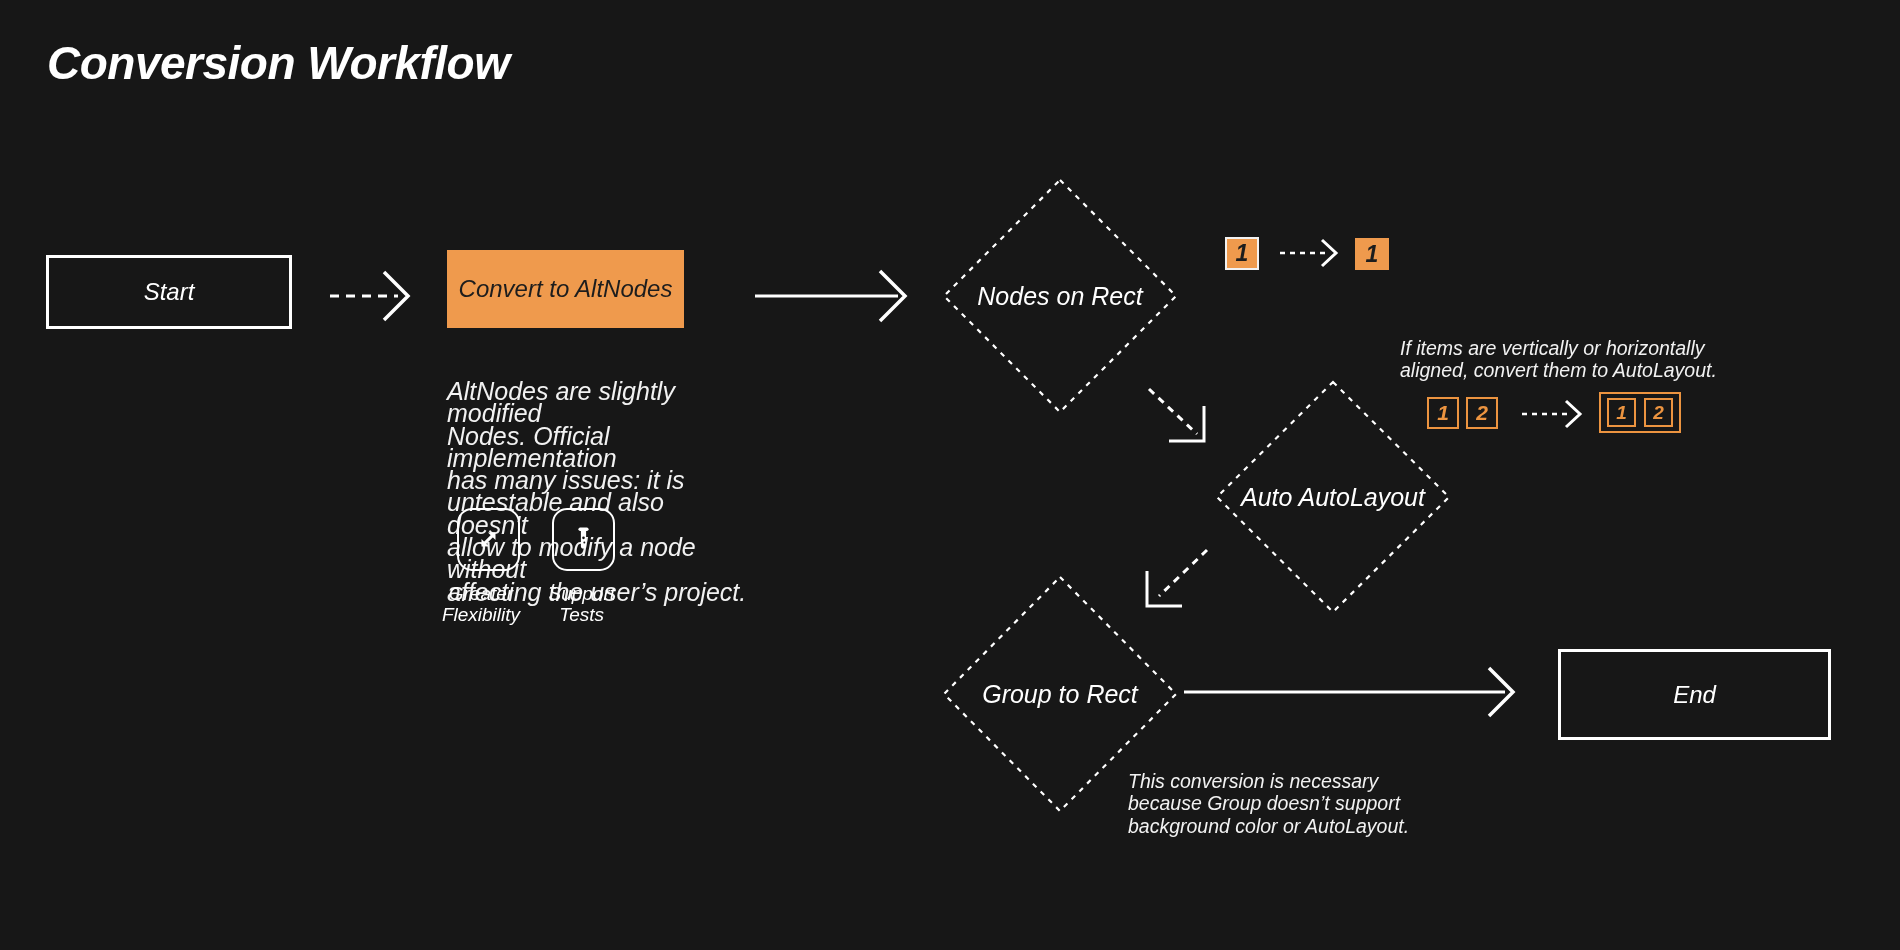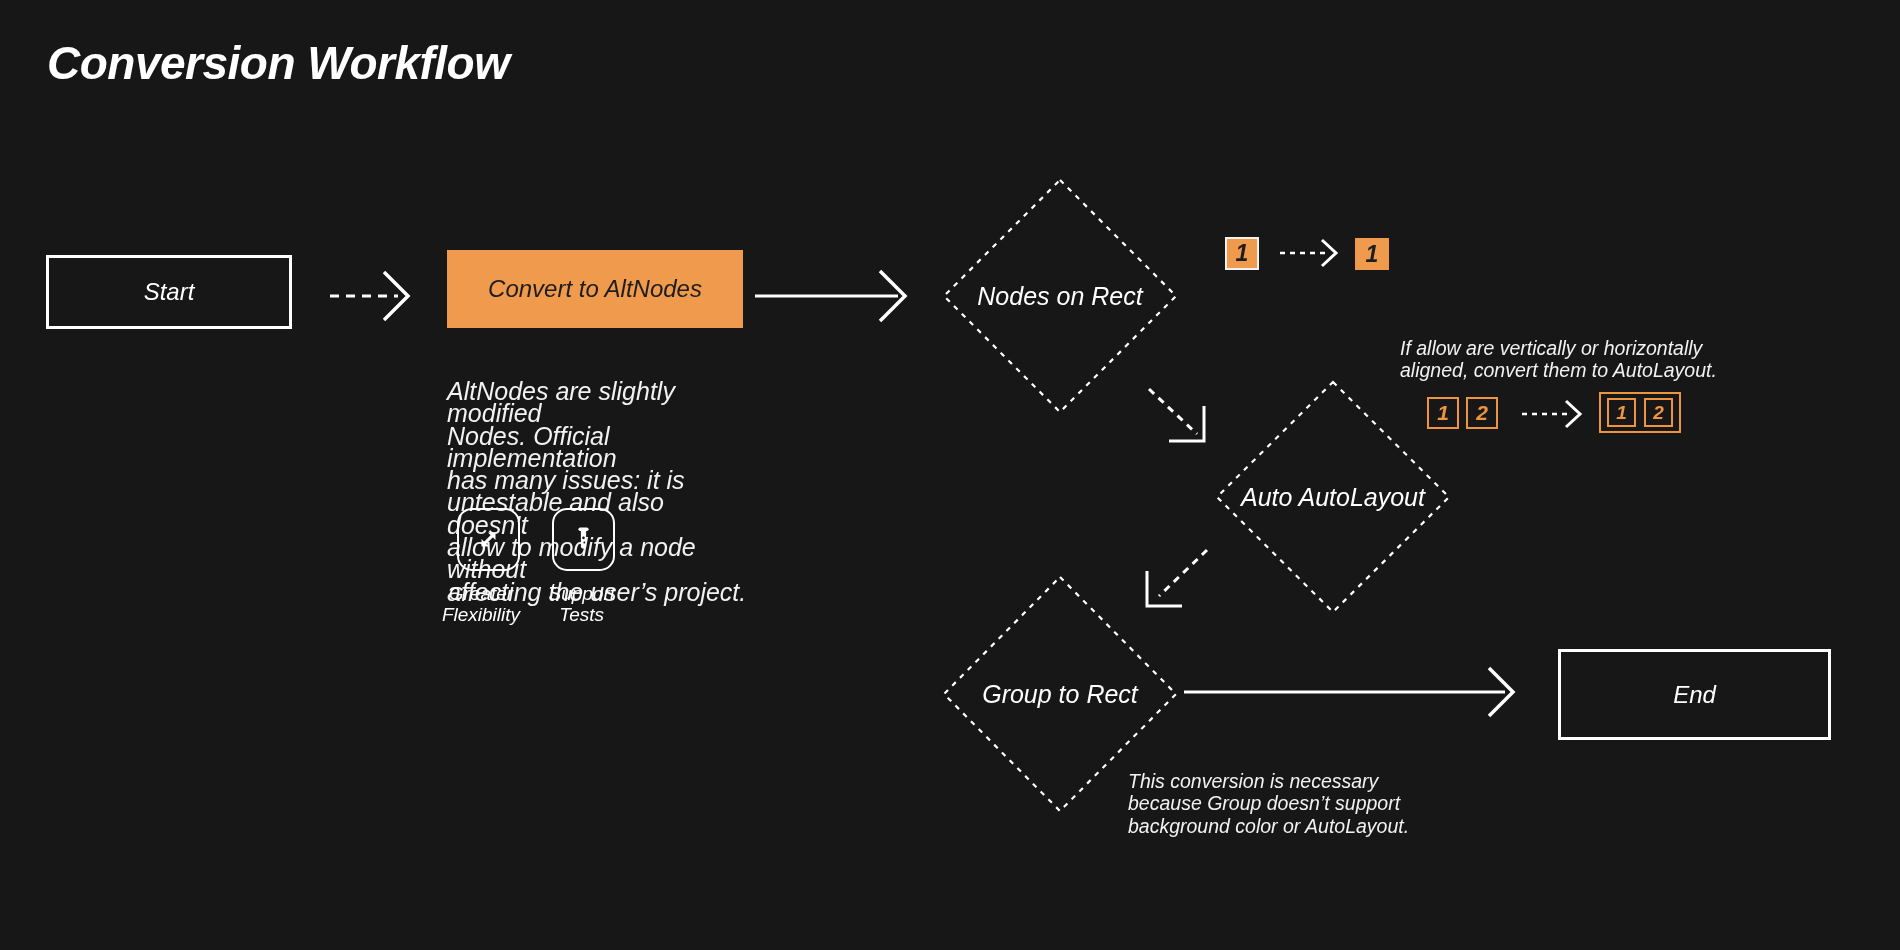--- a/index.html
+++ b/index.html
@@ -12,21 +12,21 @@
   .page-title{
     left:47px;top:36px;font-size:46px;font-weight:800;color:#ffffff;letter-spacing:-0.5px;
   }
   .rect-node{
     box-sizing:border-box;border:3px solid #ffffff;color:#ffffff;
     display:flex;align-items:center;justify-content:center;font-size:24px;
   }
   .node-start{left:46px;top:255px;width:246px;height:74px;}
   .node-end{left:1558px;top:649px;width:273px;height:91px;}
   .node-convert{
-    left:447px;top:250px;width:296px;height:78px;background:#EF9A4D;color:#1d1d1d;
+    left:447px;top:250px;width:237px;height:78px;background:#EF9A4D;color:#1d1d1d;
     display:flex;align-items:center;justify-content:center;font-size:24px;font-weight:500;
   }
   .diamond-label{
     color:#ffffff;font-size:25px;white-space:nowrap;transform:translate(-50%,-50%);
   }
   .dl-1{left:1060px;top:296px;}
   .dl-2{left:1333px;top:497px;}
   .dl-3{left:1060px;top:694px;}
   .note{
     color:#f2f2f2;font-size:19.5px;line-height:22.3px;white-space:pre-line;
@@ -149,21 +149,21 @@
       </div>
       <div class="feature-label">Support
 Tests</div>
     </div>
   </div>
 
   <div class="abs diamond-label dl-1">Nodes on Rect</div>
   <div class="abs diamond-label dl-2">Auto AutoLayout</div>
   <div class="abs diamond-label dl-3">Group to Rect</div>
 
-  <div class="abs note note-2">If allow are vertically or horizontally
+  <div class="abs note note-2">If items are vertically or horizontally
 aligned, convert them to AutoLayout.</div>
   <div class="abs note note-3">This conversion is necessary
 because Group doesn’t support
 background color or AutoLayout.</div>
 
   <div class="abs mini-box m1-before">1</div>
   <div class="abs mini-box m1-after">1</div>
 
   <div class="abs mini-box outlined m2-b1">1</div>
   <div class="abs mini-box outlined m2-b2">2</div>

